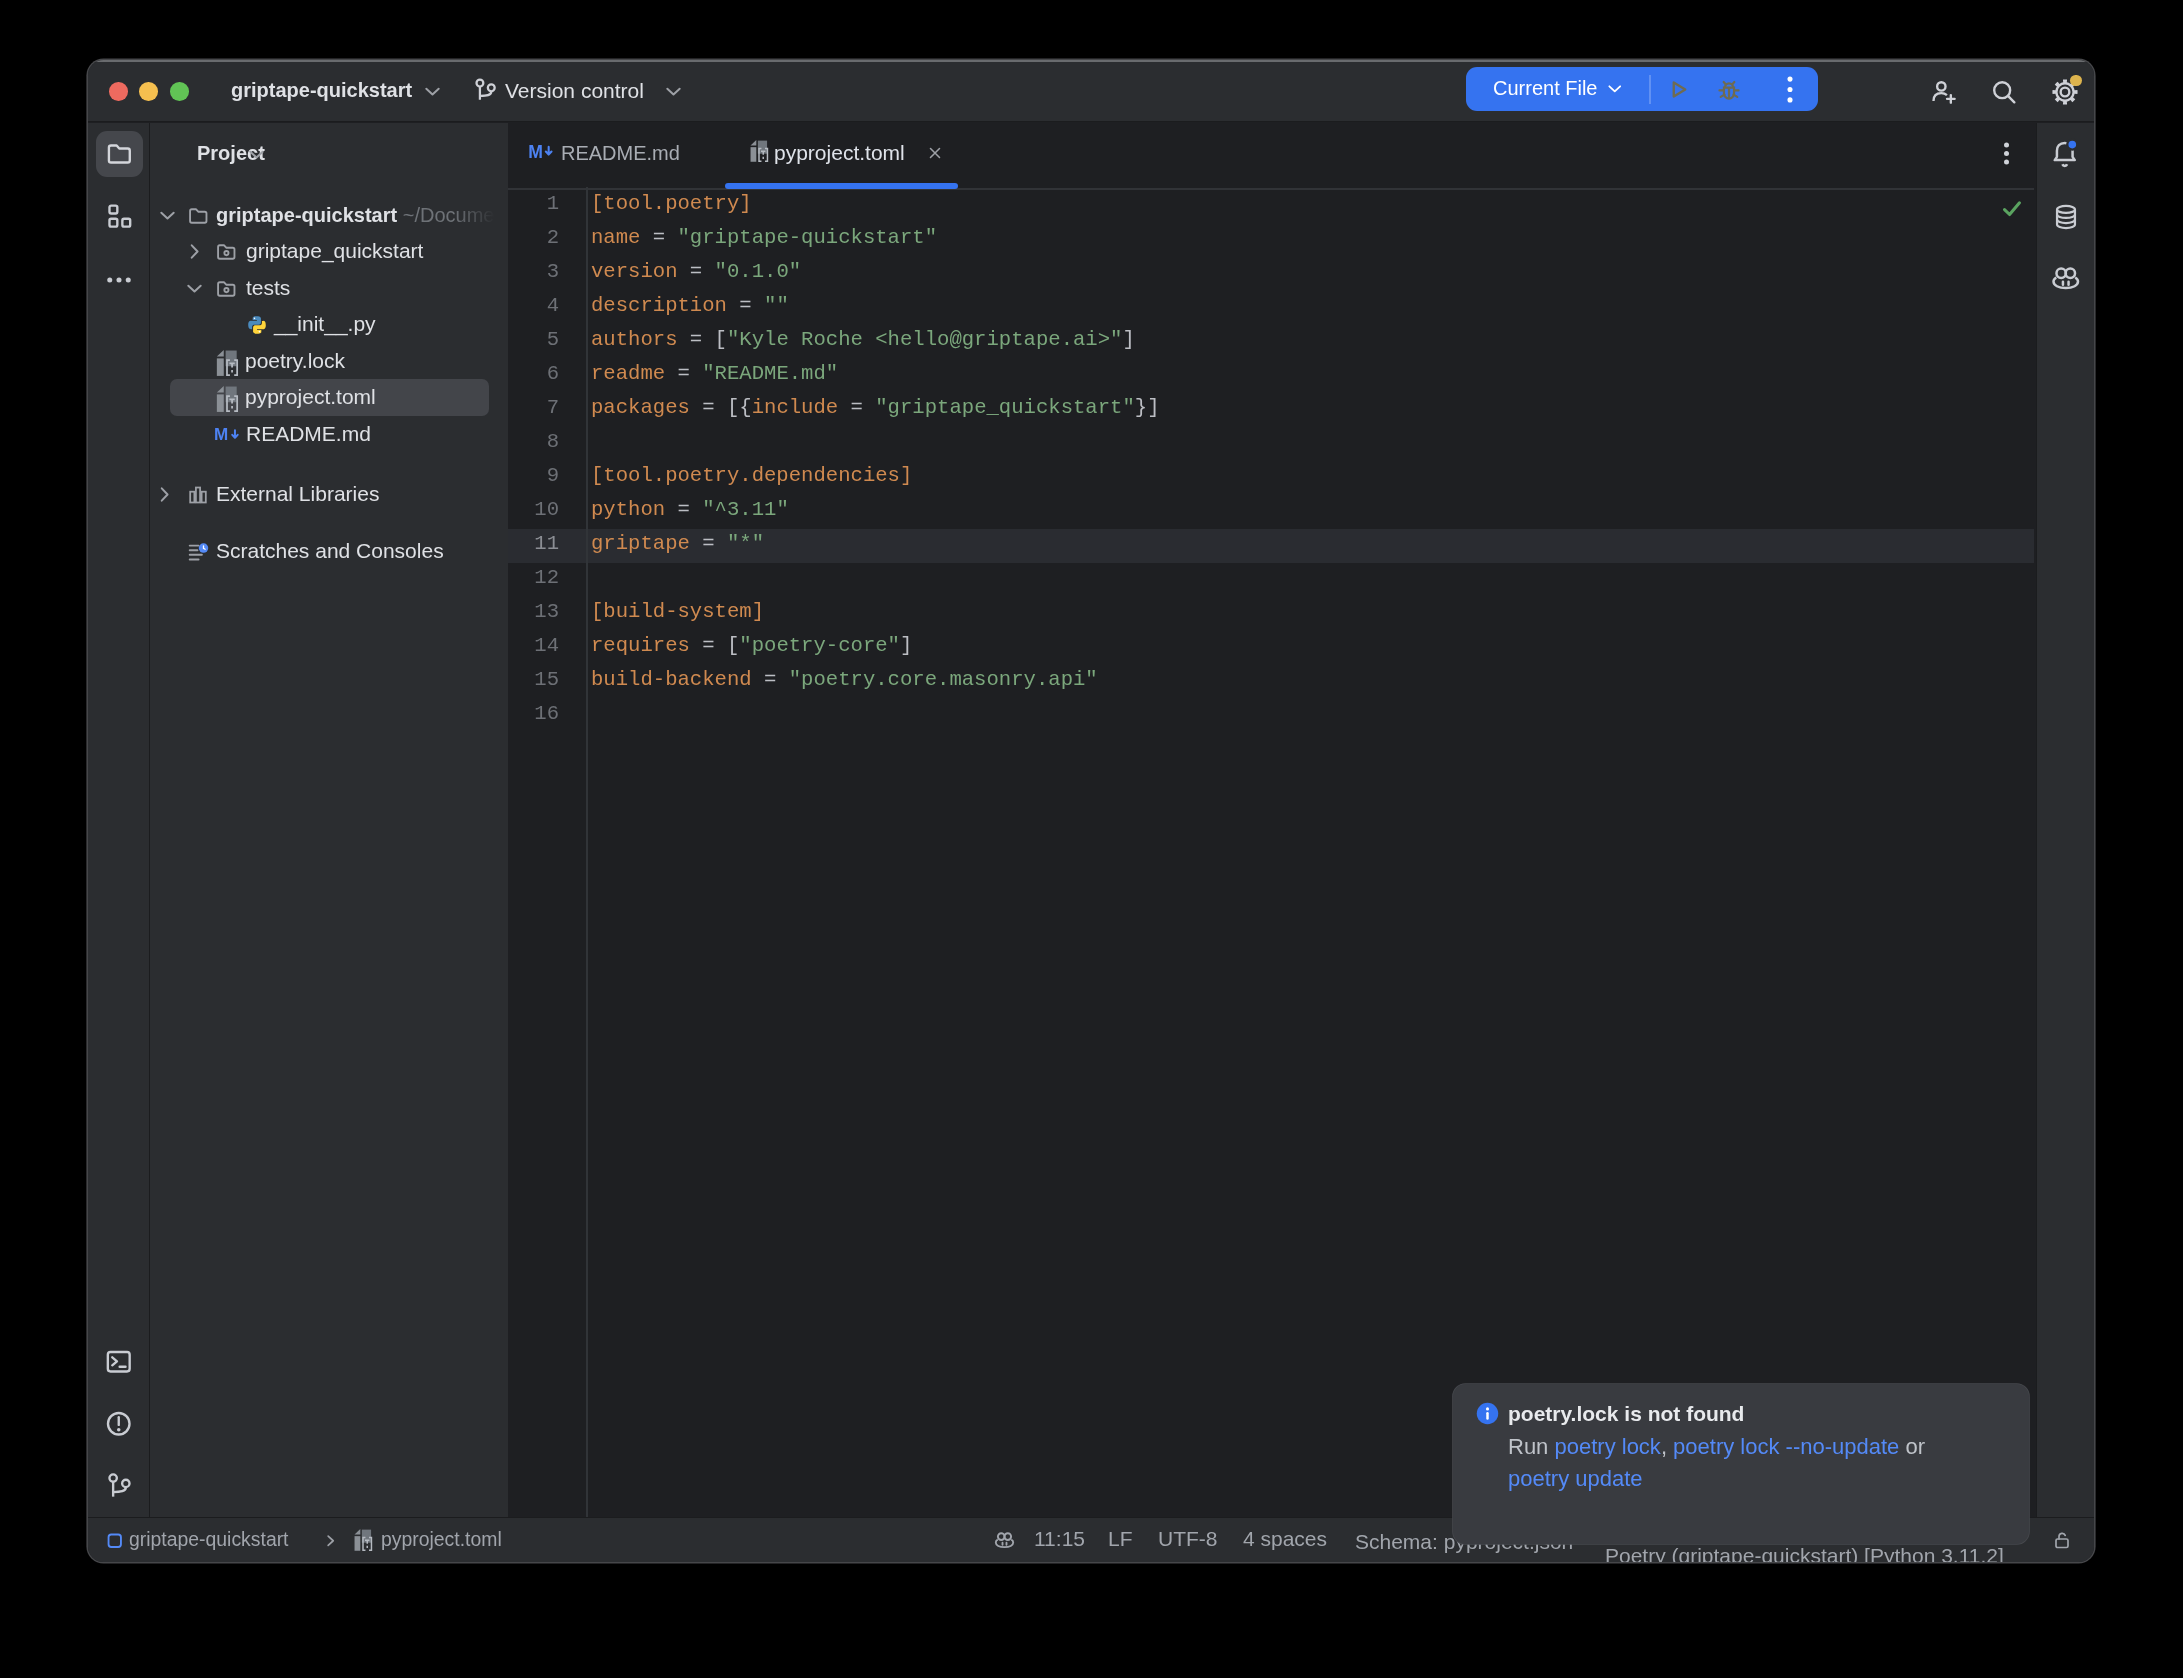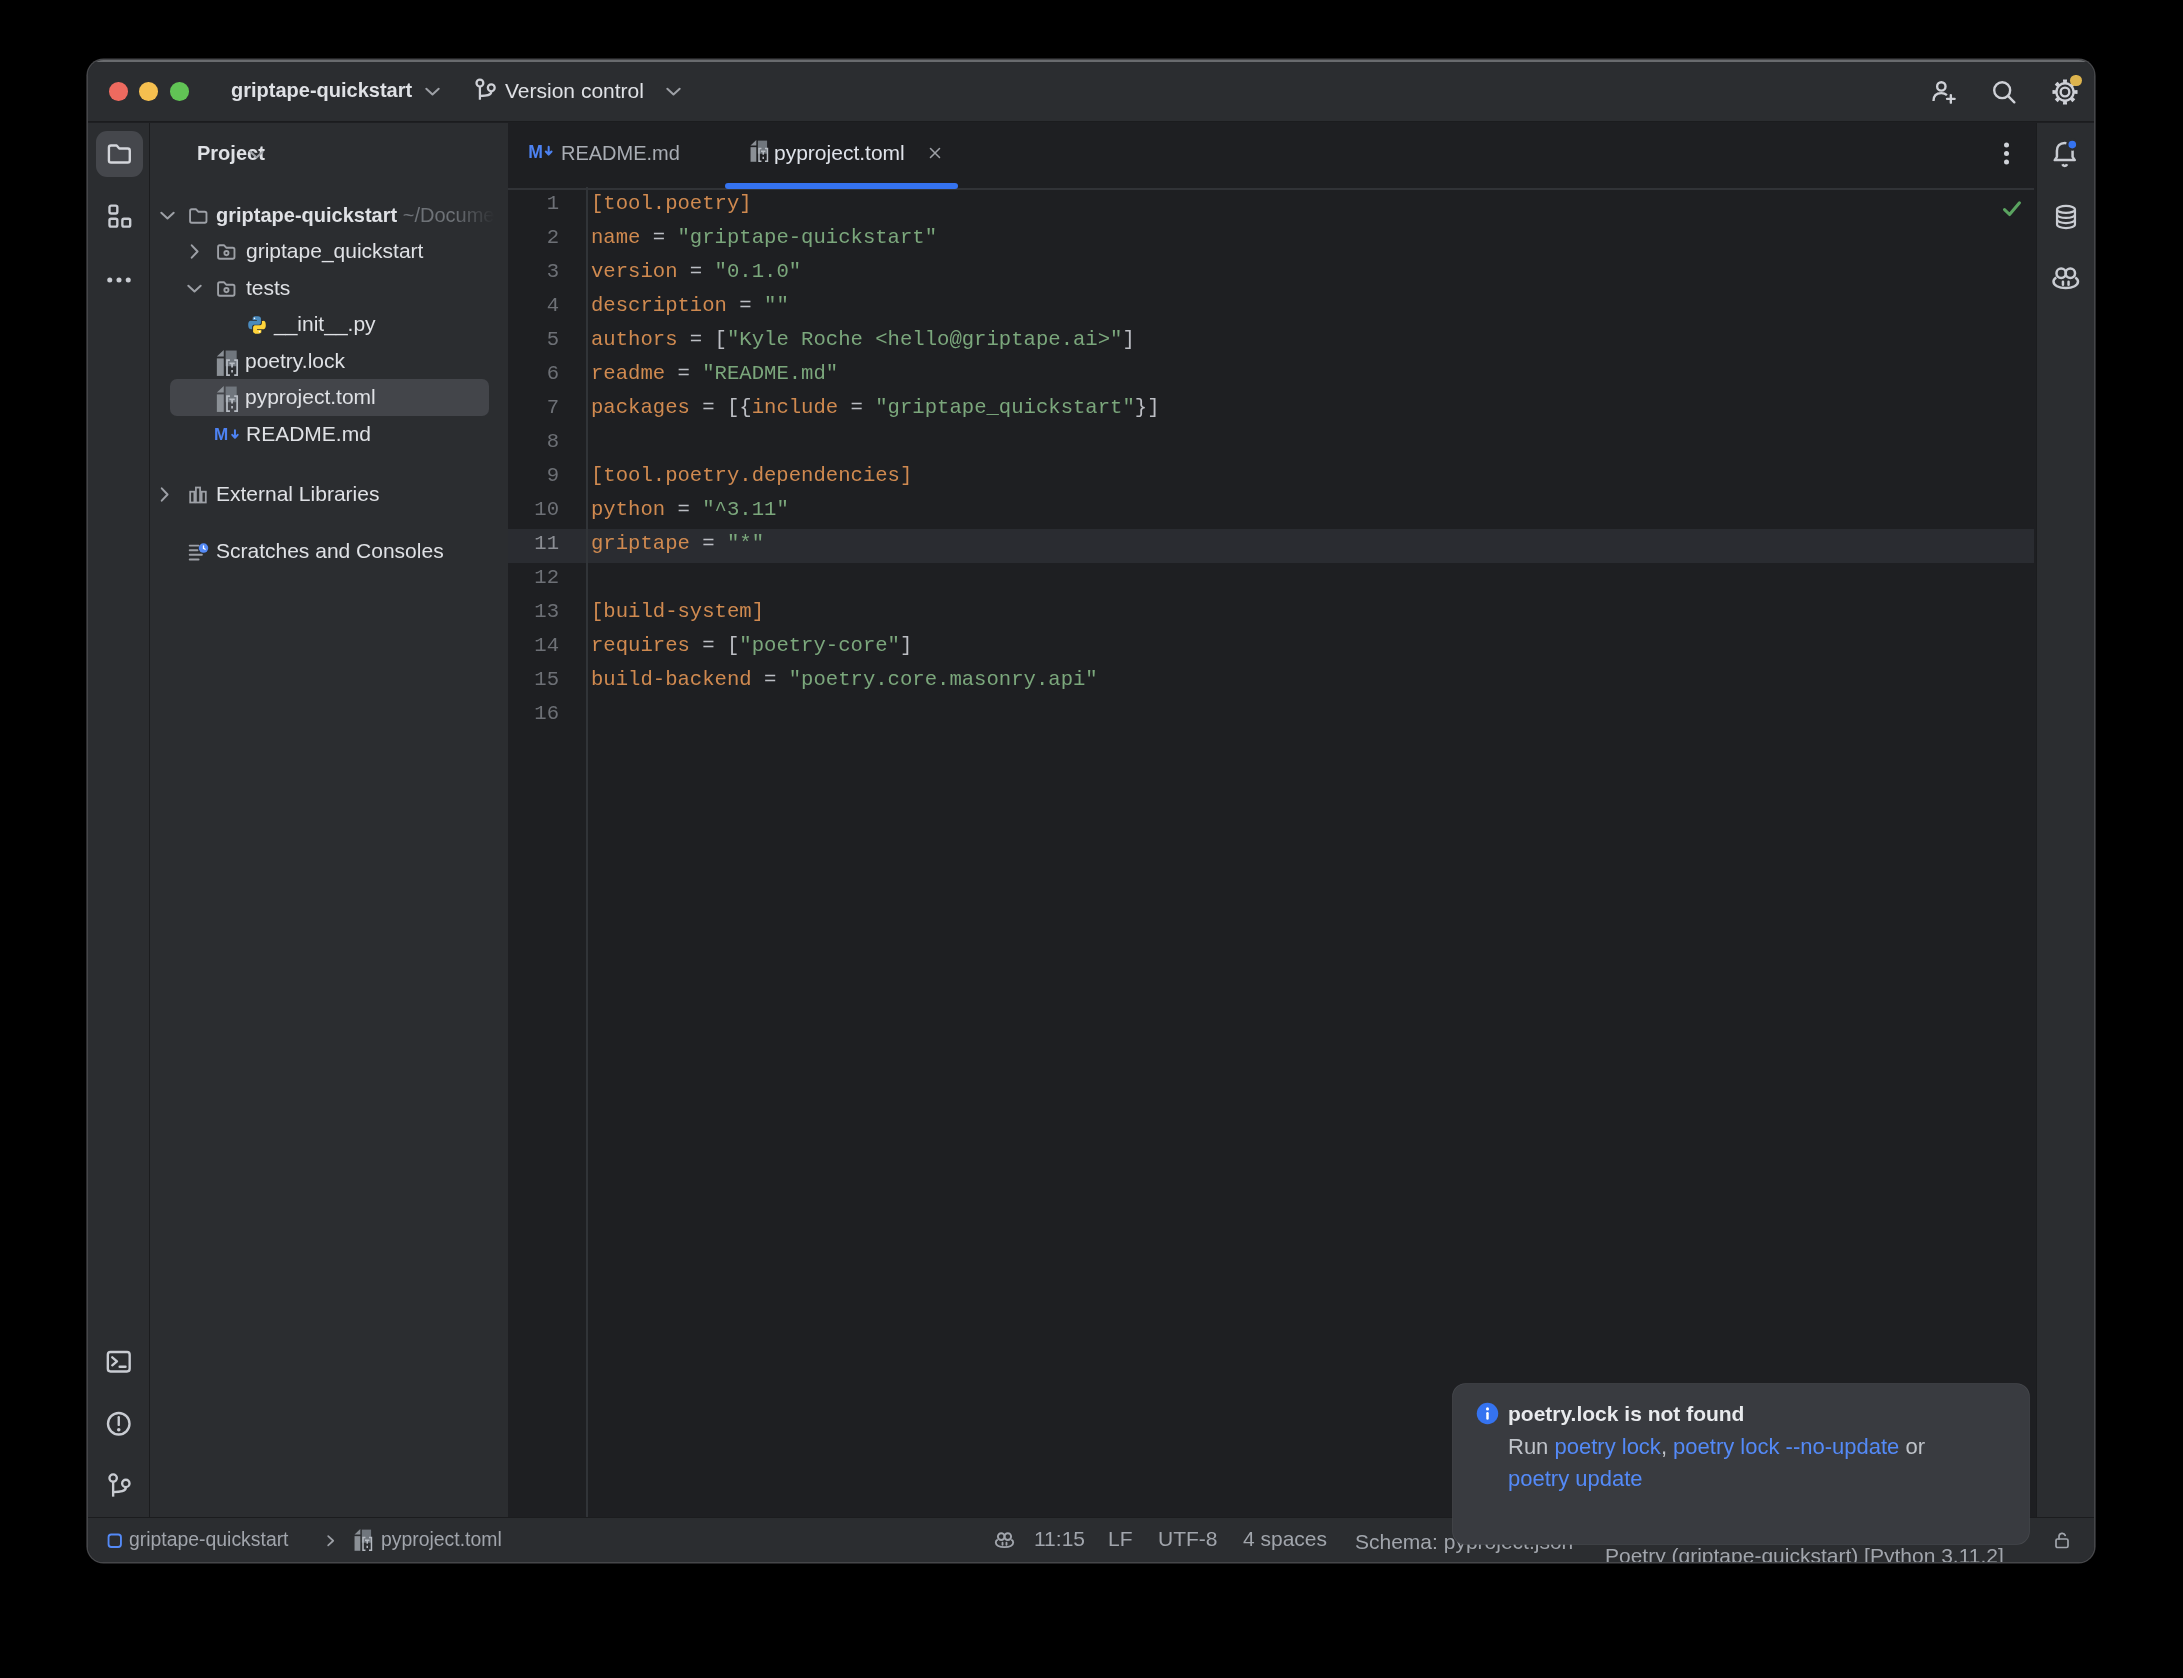--- a/index.html
+++ b/index.html
@@ -34,20 +34,45 @@
           <circle cx="14.6" cy="8.2" r="2.6"></circle>
           <path d="M6 7.2 V17.2"></path>
           <path d="M14.6 10.8 v0.4 c0 2.6 -3.4 3 -8.6 3.1"></path>
         </g>
       </svg>
     <div class="ab ui" style="left:417px;top:18.6px;font-size:21px;">Version control</div>
     <svg class="ab" style="left:577px;top:26px;" width="17" height="11.7" viewBox="0 0 22 15">
         <path d="M3 3.5 L11 11 L19 3.5" fill="none" stroke="#9da0a6" stroke-width="2.6" stroke-linecap="round" stroke-linejoin="round"></path>
       </svg>
 
+    <div class="ab" style="left:1378px;top:7px;width:352px;height:44px;border-radius:11px;background:#3573f0;">
+      <div class="ab" style="left:27px;top:10px;color:#fff;font-size:20px;">Current File</div>
+      <svg class="ab" style="left:141px;top:17px;" width="15.5" height="10" viewBox="0 0 20 13">
+          <path d="M3 3 L10 9.5 L17 3" fill="none" stroke="#fff" stroke-width="2.4" stroke-linecap="round" stroke-linejoin="round"></path>
+        </svg>
+      <div class="ab" style="left:183px;top:7.8px;width:1.6px;height:29px;background:rgba(255,255,255,0.22);"></div>
+      <svg class="ab" style="left:200px;top:10px;" width="25" height="25" viewBox="0 0 20 20">
+          <path d="M6.2 4.4 L15.4 10 L6.2 15.6 Z" fill="none" stroke="#6e6b52" stroke-width="1.9" stroke-linejoin="round"></path>
+        </svg>
+      <svg class="ab" style="left:249px;top:8.5px;" width="28" height="28" viewBox="0 0 20 20">
+          <g fill="none" stroke="#6e6b52" stroke-width="1.6">
+            <path d="M6.4 8.3 h7.2 v4 a3.6 3.9 0 0 1 -7.2 0 Z"></path>
+            <path d="M7.1 8.1 a2.9 2.9 0 0 1 5.8 0"></path>
+            <path d="M10 8.3 v7.4"></path>
+            <path d="M7.6 5.9 L6.2 4.3 M12.4 5.9 L13.8 4.3 M6.3 10.3 H3.2 M16.8 10.3 h-3.1 M6.7 13.3 L4.1 14.9 M13.3 13.3 L15.9 14.9" stroke-linecap="round"></path>
+          </g>
+        </svg>
+      <svg class="ab" style="left:314px;top:7px;" width="20" height="31" viewBox="0 0 26 40">
+          <g fill="#fff">
+            <circle cx="13" cy="6.5" r="3.3"></circle>
+            <circle cx="13" cy="20" r="3.3"></circle>
+            <circle cx="13" cy="33.5" r="3.3"></circle>
+          </g>
+        </svg>
+    </div>
     <svg class="ab" style="left:1841px;top:18px;" width="28" height="28" viewBox="0 0 20 20">
         <g fill="none" stroke="#ced0d6" stroke-width="1.7">
           <circle cx="8.8" cy="6" r="3"></circle>
           <path d="M3.2 16.4 c0 -4 2.6 -5.6 5.6 -5.6 1.6 0 3 .5 4 1.4"></path>
           <path d="M15.6 12.2 v5.4 M12.9 14.9 h5.4" stroke-linecap="round"></path>
         </g>
       </svg>
     <svg class="ab" style="left:1902px;top:18px;" width="28" height="28" viewBox="0 0 20 20">
         <g fill="none" stroke="#ced0d6" stroke-width="1.7">
           <circle cx="8.7" cy="8.7" r="5.7"></circle>

